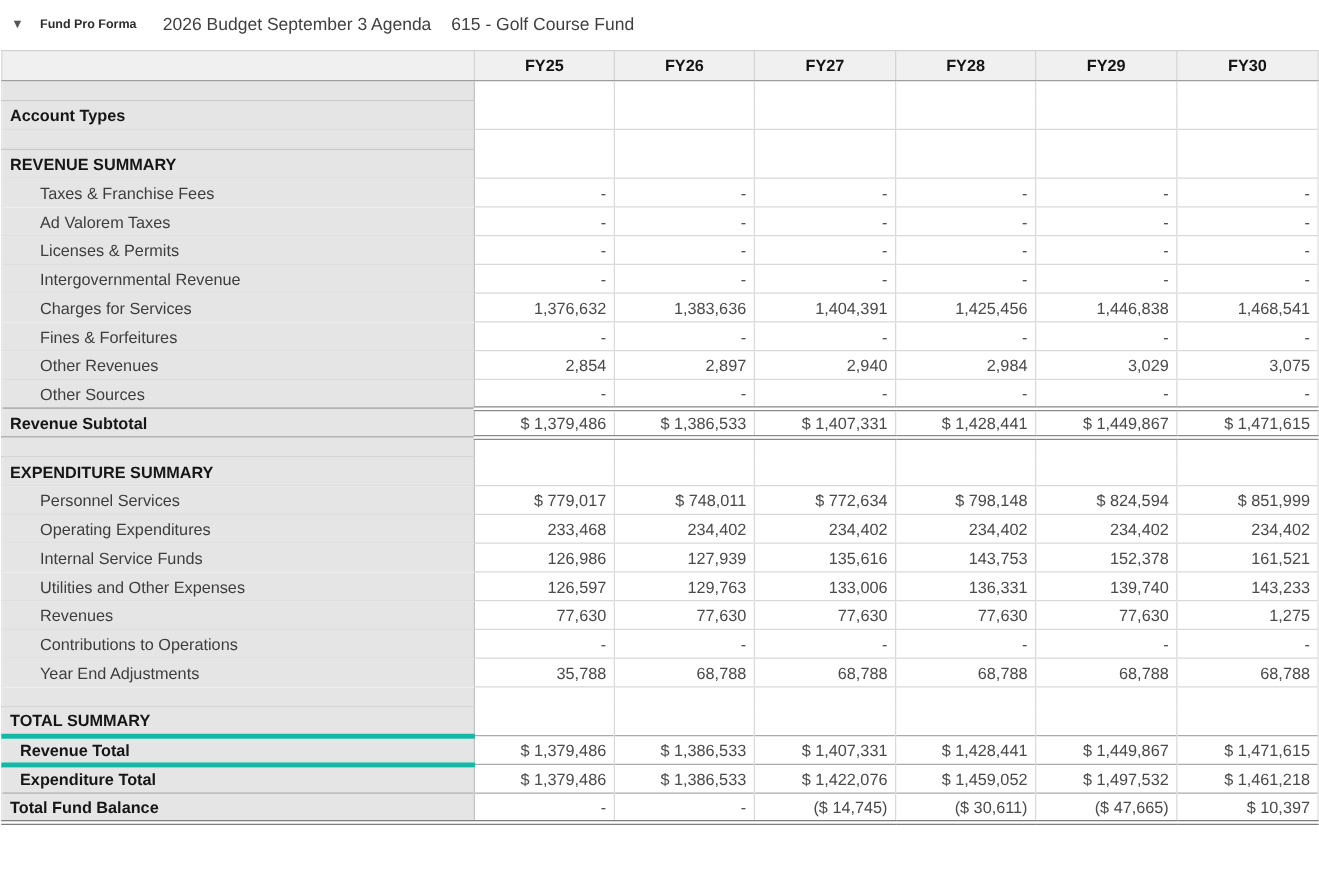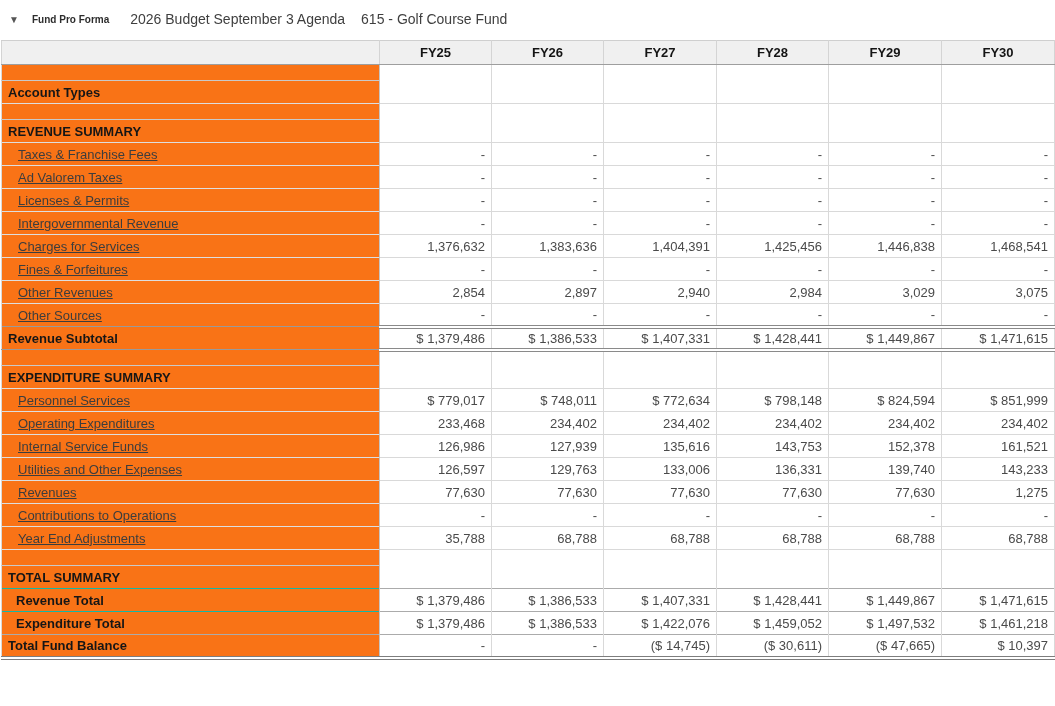--- a/index.html
+++ b/index.html
@@ -60,21 +60,21 @@
     border-bottom: 1px solid #9e9e9e;
     padding: 0 6px;
   }
   .proforma td {
     height: 23px;
     padding: 0 6px;
     overflow: hidden;
     white-space: nowrap;
   }
   .proforma td.label {
-    background: #f97316;
+    background: #e5e5e5;
     color: #3d3d3d;
     text-align: left;
     border-left: 1px solid #d9d9d9;
     border-right: 1px solid #c4c4c4;
     border-top: 1px solid #dedede;
   }
   .proforma td.val {
     background: #ffffff;
     color: #4a4a4a;
     text-align: right;
@@ -84,36 +84,36 @@
   }
   
   tr.row-spacer td { height: 16px; }
   tr.row-spacer td.label { border-bottom: 1px solid #c9c9c9; }
   tr.row-section td.val { border-top: none; }
   tr.row-section td.label {
     font-weight: bold;
     color: #161616;
     border-top: 1px solid #c9c9c9;
   }
-  tr.row-item td.label { padding-left: 16px; text-decoration: underline; }
+  tr.row-item td.label { padding-left: 30px; }
   tr.row-subtotal td.val {
     border-top: 4px double #8a8a8a;
     border-bottom: 4px double #8a8a8a;
   }
   tr.row-subtotal td.label {
     font-weight: bold;
     color: #161616;
     border-top: 1px solid #9a9a9a;
     border-bottom: 1px solid #9a9a9a;
   }
   tr.row-total td.label {
     font-weight: bold;
     color: #161616;
     padding-left: 14px;
-    border-top: 1px solid #14b8a6;
+    border-top: 4px solid #14b8a6;
   }
   tr.row-total td.val { border-top: 1px solid #ababab; }
   tr.row-grandtotal td.label {
     font-weight: bold;
     color: #161616;
     border-top: 1px solid #ababab;
     border-bottom: 4px double #7d7d7d;
   }
   tr.row-grandtotal td.val {
     border-top: 1px solid #ababab;

